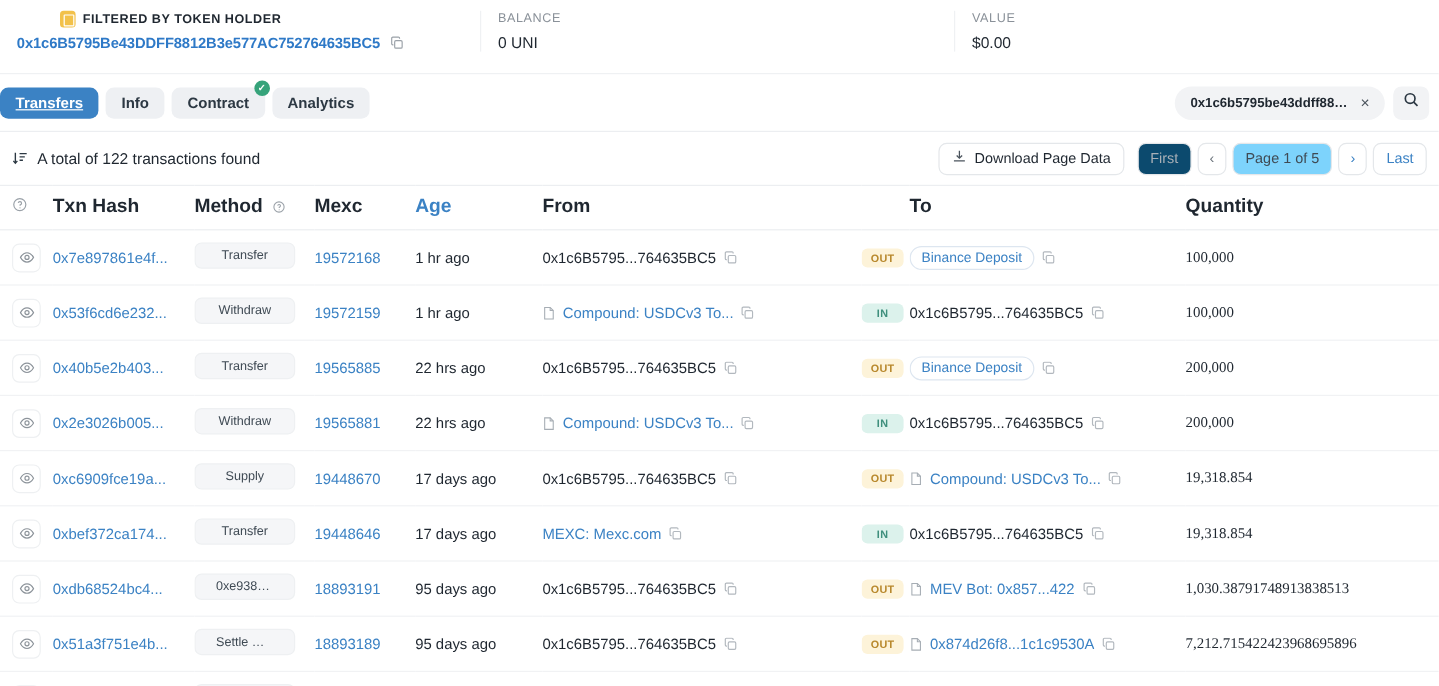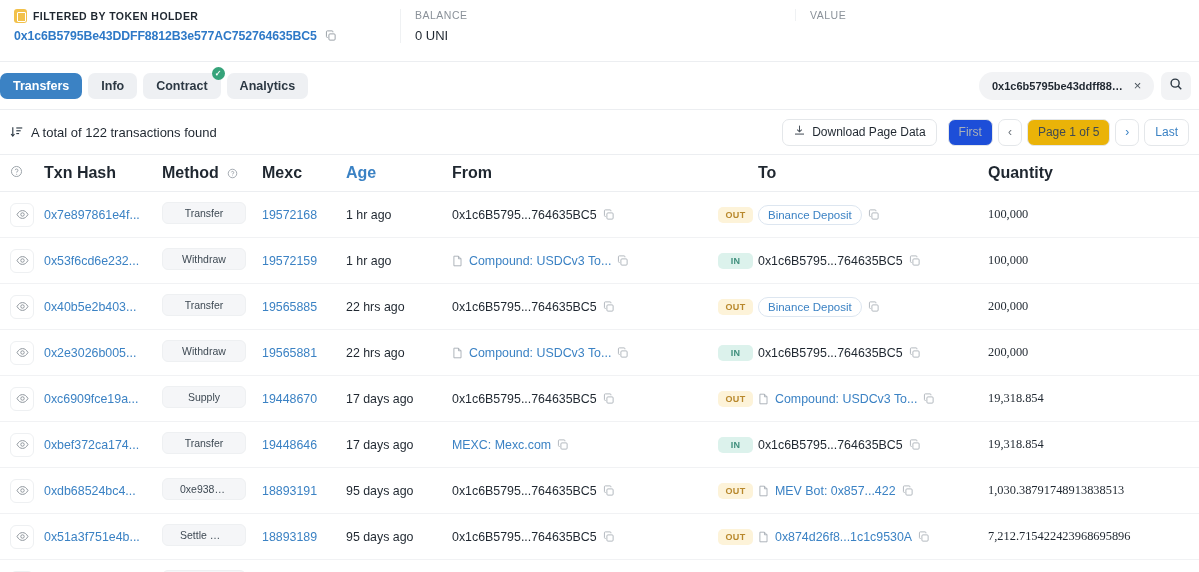--- a/index.html
+++ b/index.html
@@ -17,21 +17,21 @@
     align-items: flex-start;
     height: 62px;
     border-bottom: 1px solid #eceef1;
     padding: 9px 0 0 0;
   }
   .top-cell { padding: 0 14px; }
   .top-cell.filter { width: 400px; }
   .top-cell.balance { width: 395px; border-left: 1px solid #eff1f3; }
   .top-cell.value { flex: 1; border-left: 1px solid #eff1f3; }
 
-  .filter-head { display: flex; align-items: center; gap: 6px; }
+  .filter-head { display: flex; align-items: center; gap: 6px; margin-left: 36px; }
   .holder-icon {
     width: 13px; height: 14px; border-radius: 3px;
     background: #f2c14a; position: relative; flex: none;
     display: inline-block;
   }
   .holder-icon::after {
     content: ""; position: absolute; left: 3px; top: 3px;
     width: 7px; height: 8px; border: 1.4px solid #fff; border-radius: 1px;
   }
   .filter-label {
@@ -62,21 +62,21 @@
     background: #fff;
   }
   .tabs { display: flex; align-items: center; gap: 6px; padding-left: 0; }
   .tab {
     position: relative;
     font-size: 12.5px; font-weight: bold;
     padding: 6px 13px; border-radius: 7px;
     background: #eef0f3; color: #2c3843; cursor: pointer;
     white-space: nowrap;
   }
-  .tab.active { background: #3b82c4; color: #fff; }
+  .tab.active { background: #3b82c4; color: #fff; text-decoration: underline; }
   .tab .verified {
     position: absolute; top: -6px; right: -4px;
     width: 13px; height: 13px; border-radius: 50%;
     background: #36a37a; color: #fff;
     font-size: 8px; line-height: 13px; text-align: center;
     font-weight: bold;
   }
 
   .tabs-spacer { flex: 1; }
   .search-wrap { display: flex; align-items: center; gap: 7px; }
@@ -118,24 +118,24 @@
     border: 1px solid #e4e7ea; border-radius: 7px;
     padding: 5px 10px; background: #fff; cursor: pointer;
     white-space: nowrap; height: 27px;
   }
   .pager { display: flex; align-items: center; gap: 5px; margin-left: 4px; }
   .pg {
     font-size: 12px; border: 1px solid #e4e7ea; border-radius: 7px;
     padding: 5px 10px; background: #fff; height: 27px;
     display: flex; align-items: center; white-space: nowrap;
   }
-  .pg.disabled { color: #a9b0b7; background: #1d4ed8; cursor: default; }
+  .pg.disabled { color: #a9b0b7; background: #0c4a6e; cursor: default; }
   .pg.arrow { padding: 5px 9px; color: #6b737b; }
   .pg.arrow.on { color: #3b82c4; cursor: pointer; }
-  .pg.cur { color: #3f4a54; background: #eab308; cursor: default; }
+  .pg.cur { color: #3f4a54; background: #7dd3fc; cursor: default; }
   .pg.link { border-color: #e4e7ea; color: #3b82c4; cursor: pointer; }
 
   
   table { width: 100%; border-collapse: collapse; table-layout: fixed; }
   thead th {
     text-align: left; font-size: 16px; font-weight: bold;
     color: #1f2730; padding: 9px 6px 9px 0;
     border-top: 1px solid #eceef1; border-bottom: 1px solid #eceef1;
     background: #fff; white-space: nowrap;
   }
@@ -222,20 +222,21 @@
     </div>
   </div>
 
   <div class="top-cell balance">
     <div class="col-label">BALANCE</div>
     <div class="col-value">0 UNI</div>
   </div>
 
   <div class="top-cell value">
     <div class="col-label">VALUE</div>
+    <div class="col-value">$0.00</div>
   </div>
 </div>
 
 <div class="tabs-row">
   <div class="tabs" id="tab-list">
       <div class="tab active"><span>Transfers</span></div>
       <div class="tab"><span>Info</span></div>
       <div class="tab"><span>Contract</span><span class="verified">✓</span></div>
       <div class="tab"><span>Analytics</span></div>
     </div>

